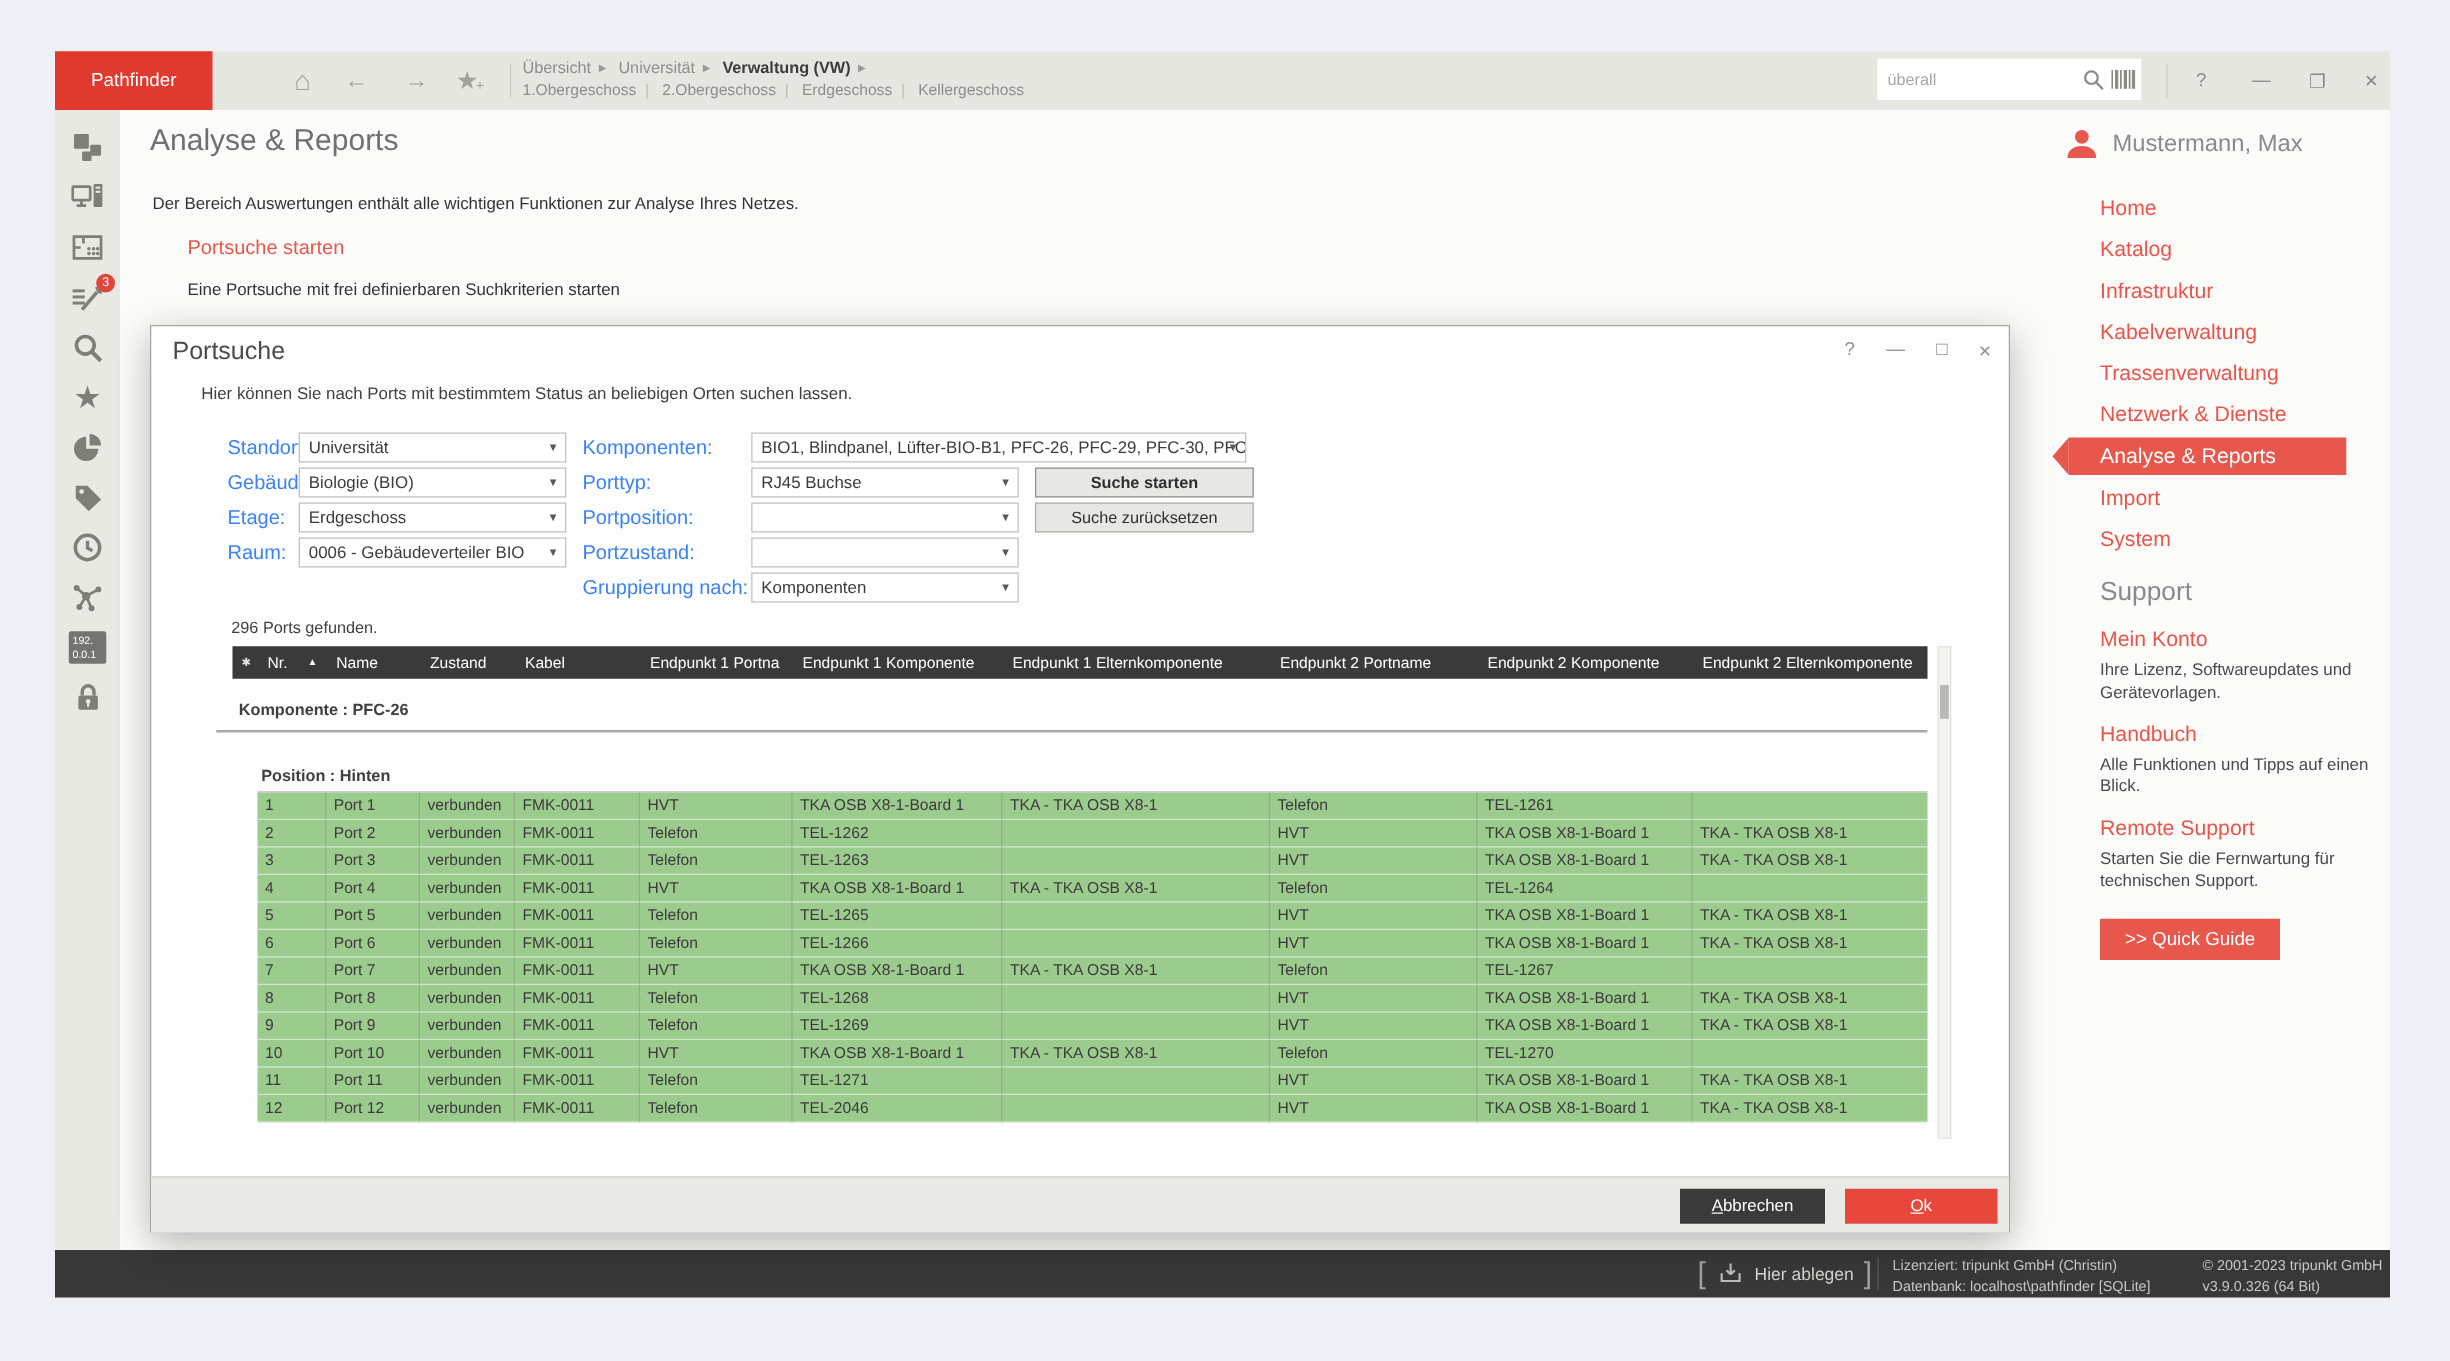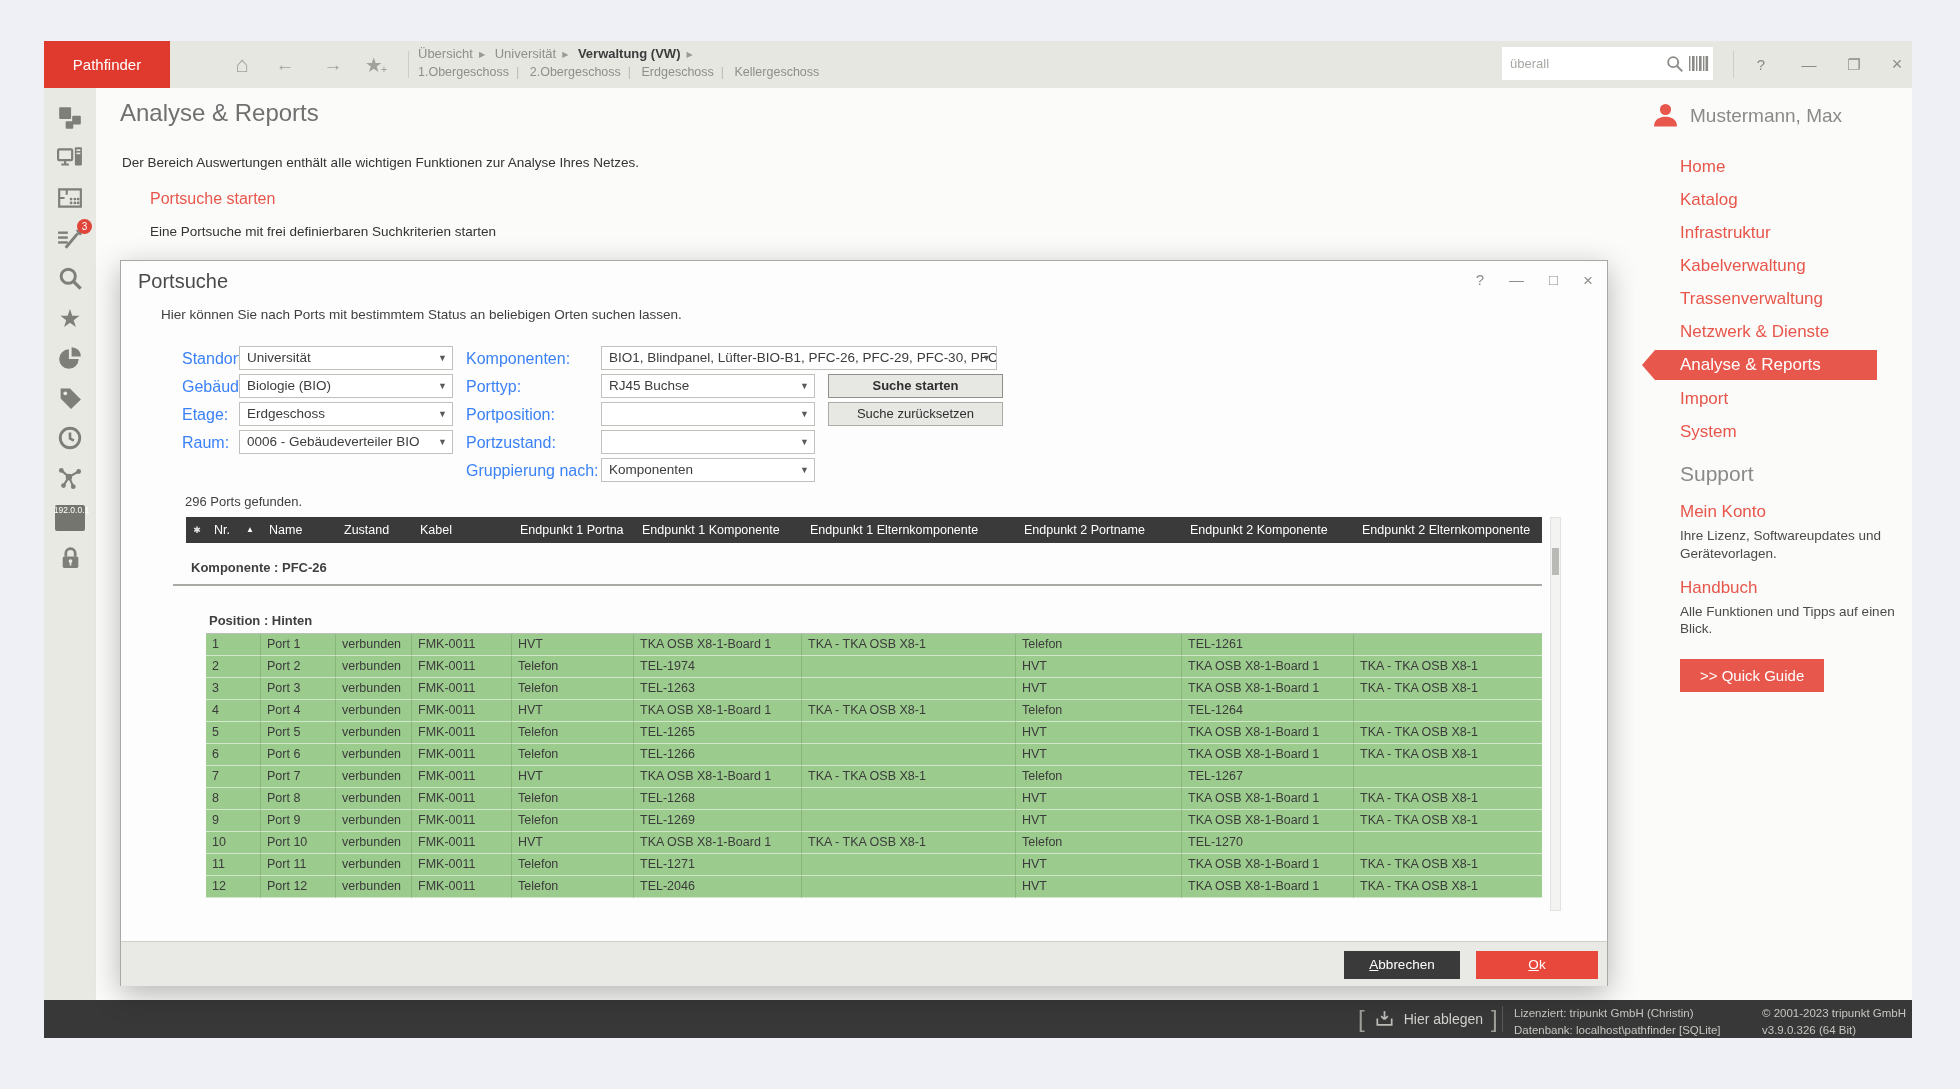--- a/index.html
+++ b/index.html
@@ -31,21 +31,21 @@
 
   
   .rail { position:absolute; left:44px; top:88px; width:52px; height:912px; background:#e9e9e4;
           display:flex; flex-direction:column; align-items:center; padding-top:16px; gap:12px; }
   .ricon { position:relative; width:30px; height:28px; display:flex; align-items:center; justify-content:center; color:#7f7f79; }
   .ricon svg { display:block; }
   .star-glyph { font-size:25px; line-height:1; color:#7f7f79; }
   .badge { position:absolute; top:-5px; right:-7px; min-width:15px; height:15px; background:#e0453a; color:#fff;
            border-radius:8px; font-size:10px; display:flex; align-items:center; justify-content:center; padding:0 3px; }
   .ipbox { width:30px; height:26px; background:#75756f; border-radius:2px; color:#fff; font-size:8.5px; line-height:1.3;
-           display:flex; flex-direction:row; align-items:flex-start; justify-content:center; padding-left:3px; }
+           display:flex; flex-direction:column; align-items:flex-start; justify-content:center; padding-left:3px; }
 
   
   .main { position:absolute; left:96px; top:88px; width:1816px; height:912px; background:#fbfbfa; }
   .pagetitle { position:absolute; left:120px; top:99px; font-size:24px; color:#707070; }
   .intro { position:absolute; left:122px; top:155px; font-size:13.5px; color:#333; }
   .actlink { position:absolute; left:150px; top:190px; font-size:16px; color:#e8564b; cursor:pointer; }
   .actdesc { position:absolute; left:150px; top:224px; font-size:13.5px; color:#333; }
 
   
   .userrow { position:absolute; left:1651px; top:101px; display:flex; align-items:center; gap:10px; }
@@ -286,20 +286,24 @@
   <div class="support">
     <div class="sheading">Support</div>
     <div class="sitem">
       <div class="stitle">Mein Konto</div>
       <div class="sdesc">Ihre Lizenz, Softwareupdates und Gerätevorlagen.</div>
     </div>
     <div class="sitem">
       <div class="stitle">Handbuch</div>
       <div class="sdesc">Alle Funktionen und Tipps auf einen Blick.</div>
     </div>
+    <div class="sitem">
+      <div class="stitle">Remote Support</div>
+      <div class="sdesc">Starten Sie die Fernwartung für technischen Support.</div>
+    </div>
     <div class="qguide">&gt;&gt; Quick Guide</div>
   </div>
 
   <div class="statusbar">
     <div class="dropzone">
       <span class="bracket">[</span>
       <svg width="23" height="23" viewBox="0 0 24 24">
         <path d="M12 3v9 M12 12l-3.5-3.5 M12 12l3.5-3.5 M4.5 11v6.5h15V11" fill="none" stroke="#bcbcb8" stroke-width="1.8"></path>
       </svg>
       <span class="droplabel">Hier ablegen</span>
@@ -387,21 +391,21 @@
           <div class="tcell c7">Telefon</div>
           <div class="tcell c8">TEL-1261</div>
           <div class="tcell c9"></div>
         </div>
         <div class="trow">
           <div class="tcell c0">2</div>
           <div class="tcell c1">Port 2</div>
           <div class="tcell c2">verbunden</div>
           <div class="tcell c3">FMK-0011</div>
           <div class="tcell c4">Telefon</div>
-          <div class="tcell c5">TEL-1974</div>
+          <div class="tcell c5">TEL-1262</div>
           <div class="tcell c6"></div>
           <div class="tcell c7">HVT</div>
           <div class="tcell c8">TKA OSB X8-1-Board 1</div>
           <div class="tcell c9">TKA - TKA OSB X8-1</div>
         </div>
         <div class="trow">
           <div class="tcell c0">3</div>
           <div class="tcell c1">Port 3</div>
           <div class="tcell c2">verbunden</div>
           <div class="tcell c3">FMK-0011</div>

